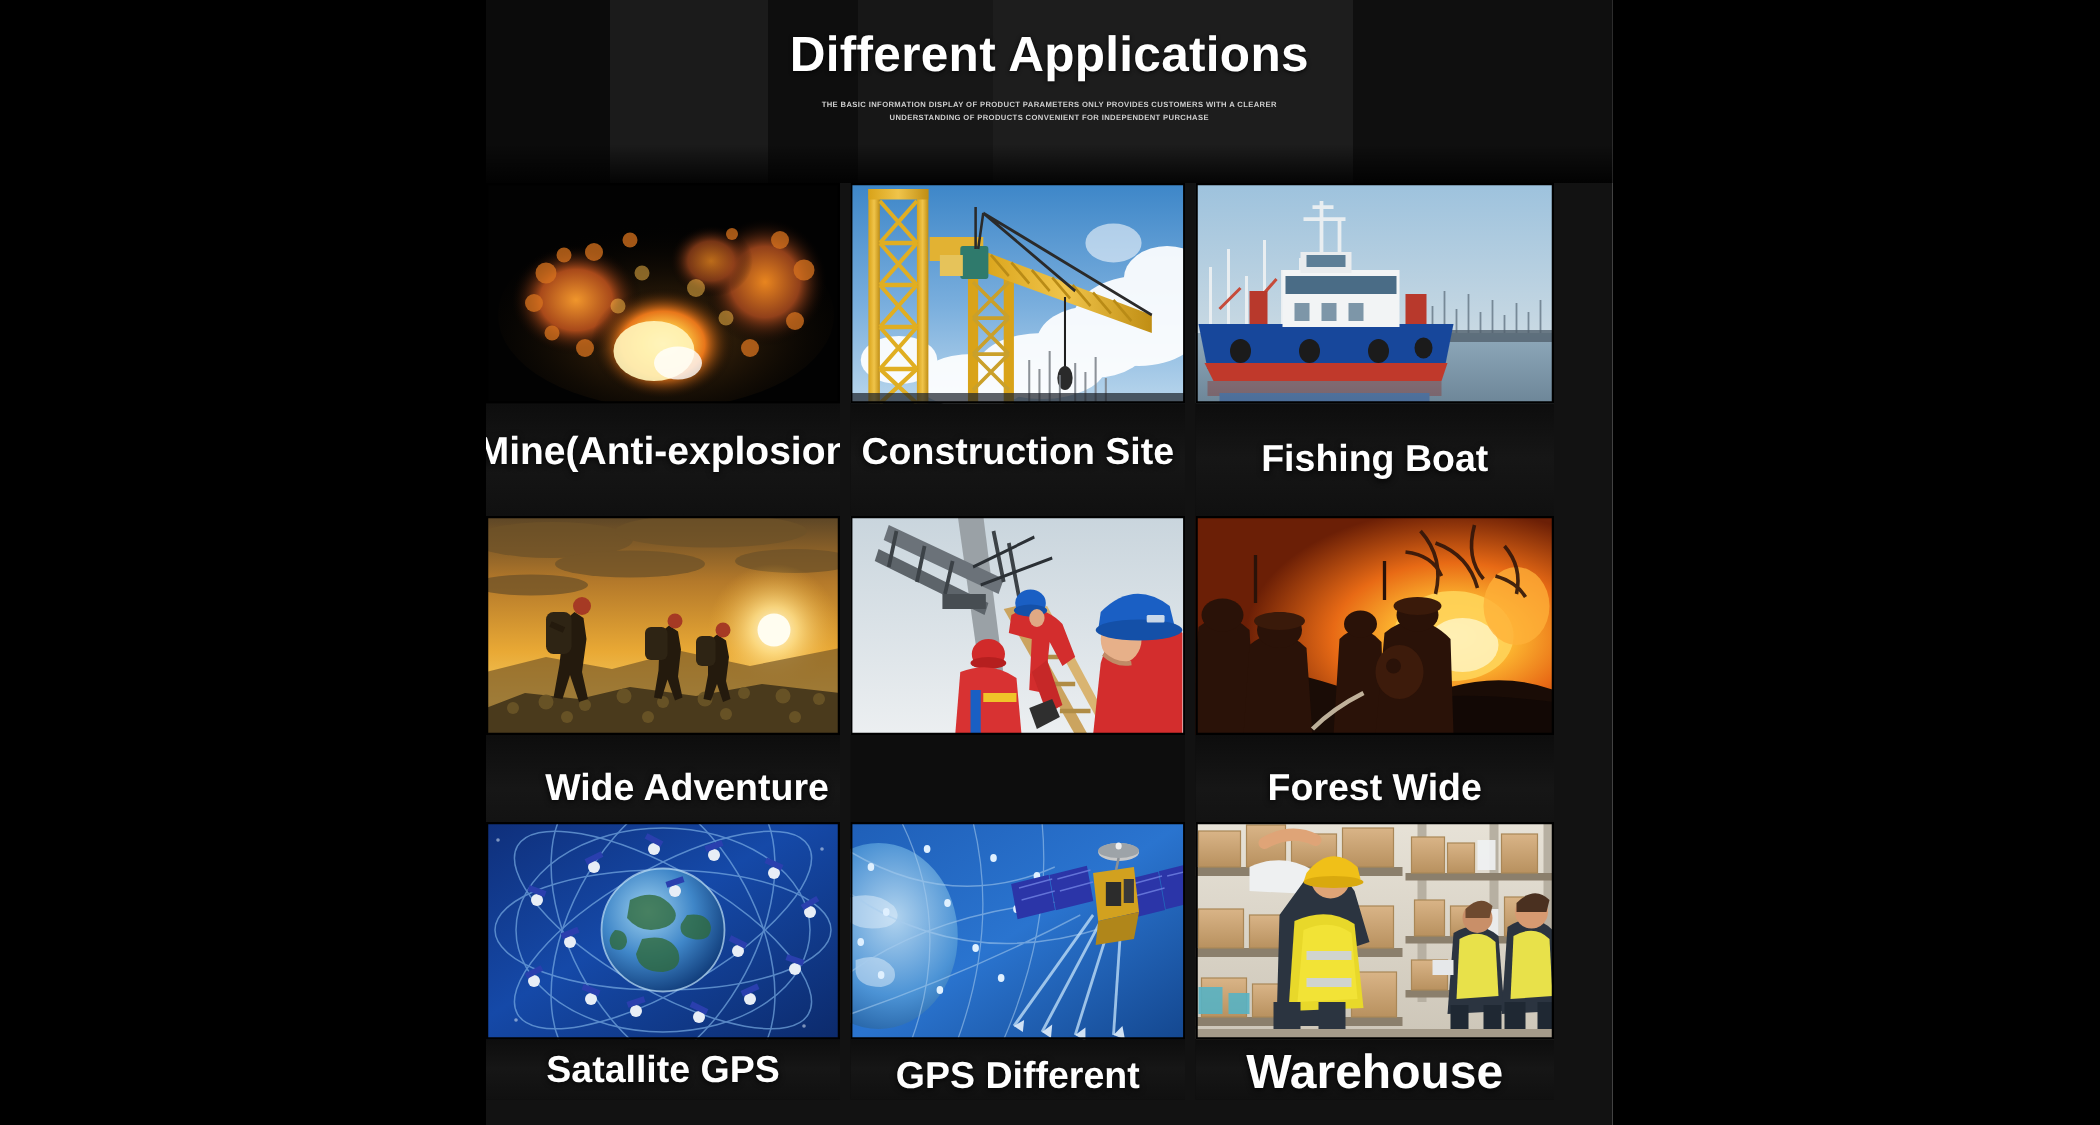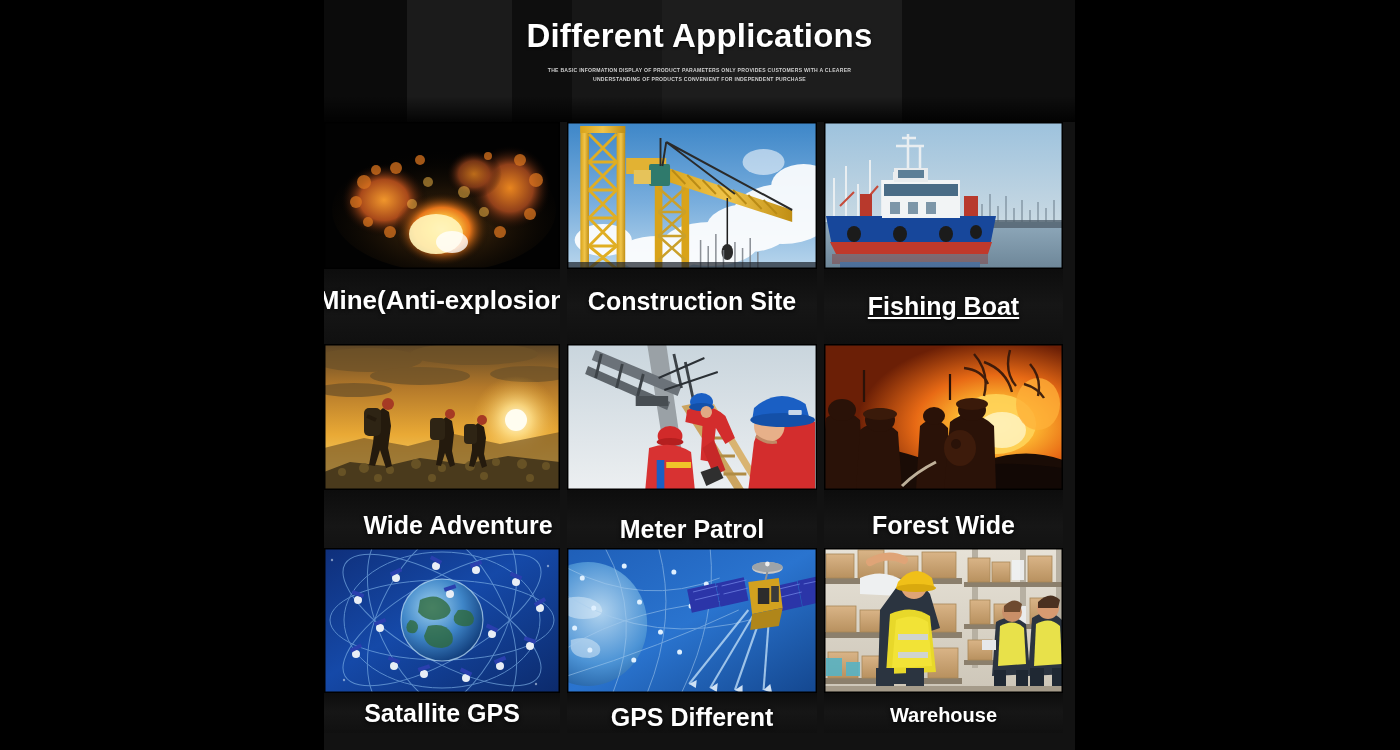--- a/index.html
+++ b/index.html
@@ -101,21 +101,21 @@
   .row.r1 { top: 122px; height: 222px; }
   .row.r2 { top: 344px; height: 221px; }
   .row.r3 { top: 548px; height: 185px; }
 
   .tile {
     position: relative;
     overflow: hidden;
     background: #0d0d0d;
   }
   .tile.c1 { width: 236px; margin-right: 7px; }
-  .tile.c2 { width: 250px; margin-right: 7px; }
+  .tile.c2 { width: 223px; margin-right: 7px; }
   .tile.c3 { width: 239px; }
 
   .thumb {
     position: absolute;
     left: 0; top: 0;
     width: 100%;
     height: 147px;
     overflow: hidden;
     background: #000;
   }
@@ -141,29 +141,29 @@
     font-weight: bold;
     font-size: 25px;
     line-height: 1.1;
     white-space: nowrap;
     text-shadow: 0 1px 4px rgba(0,0,0,0.95);
   }
 
   
   .r1 .c1 .caption-text { font-size: 26px; margin-top: -12px; }
   .r1 .c2 .caption-text { font-size: 25px; margin-top: -10px; }
-  .r1 .c3 .caption-text { font-size: 25px; margin-top: 0px; text-decoration: underline; }
+  .r1 .c3 .caption-text { font-size: 25px; margin-top: 0px; }
 
   .r2 .c1 .caption-text { font-size: 25px; margin-top: -4px; margin-left: 32px; }
   .r2 .c2 .caption-text { font-size: 25px; margin-top: 4px; }
   .r2 .c3 .caption-text { font-size: 25px; margin-top: -4px; }
 
   .r3 .c1 .caption-text { font-size: 25px; margin-top: 2px; }
   .r3 .c2 .caption-text { font-size: 25px; margin-top: 10px; }
-  .r3 .c3 .caption-text { font-size: 20px; margin-top: 4px; }
+  .r3 .c3 .caption-text { font-size: 32px; margin-top: 4px; }
 </style>
 </head>
 <body>
 
 <div id="stage">
 
   <div class="letterbox left"></div>
   <div class="letterbox right"></div>
 
   <div id="content">
@@ -508,23 +508,20 @@
               <path d="M206 72 q30 -16 54 6 l0 68 l-70 0 l6 -48 z" fill="#d32d2d"></path>
               <circle cx="212" cy="82" r="16" fill="#e7b089"></circle>
               <path d="M196 64 q26 -22 54 -4 l4 14 l-60 2 z" fill="#1a5fc4"></path>
               <ellipse cx="226" cy="76" rx="34" ry="7" fill="#1450a8"></ellipse>
               <rect x="232" y="66" width="14" height="5" rx="1" fill="#e9edf1" opacity=".85"></rect>
               <path d="M198 92 q10 8 22 6" stroke="#c08a66" stroke-width="3" fill="none"></path>
             </g>
             <rect width="262" height="146" fill="none" stroke="#000" stroke-width="3"></rect>
           </svg>
         </div>
-        <div class="caption">
-          <span class="caption-text">Meter Patrol</span>
-        </div>
       </div>
 
       <div class="tile c3">
         <div class="thumb">
           <svg viewBox="0 0 239 146" preserveAspectRatio="none">
             <defs>
               <radialGradient id="fireglow" cx="72%" cy="55%" r="58%">
                 <stop offset="0%" stop-color="#fff3b0"></stop>
                 <stop offset="25%" stop-color="#ffbe33"></stop>
                 <stop offset="58%" stop-color="#e86a15"></stop>

